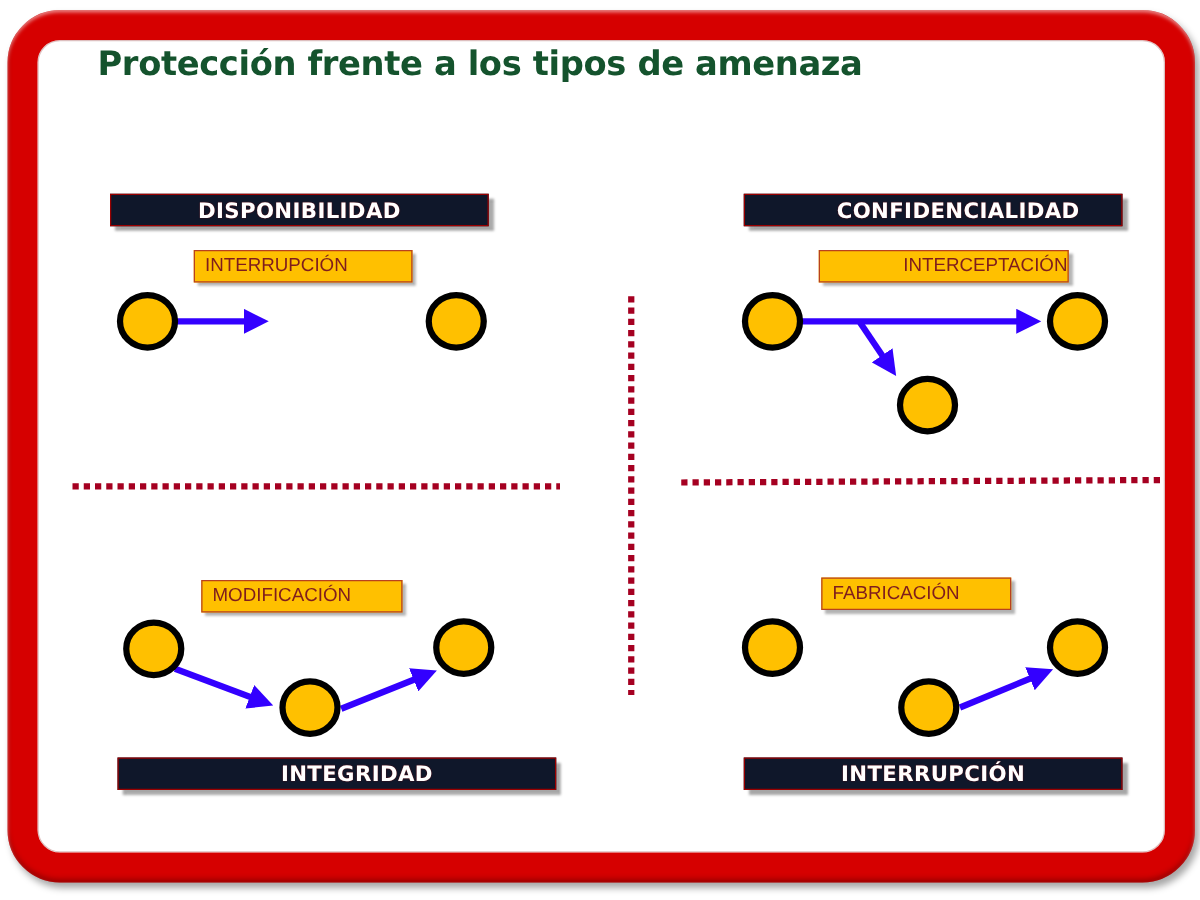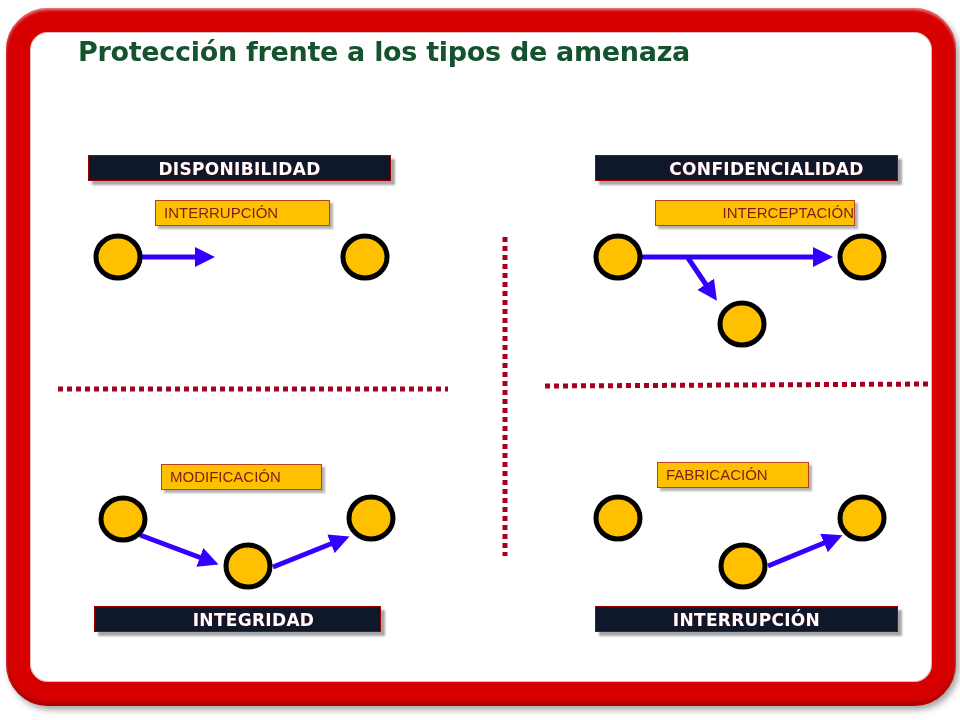--- a/index.html
+++ b/index.html
@@ -38,21 +38,21 @@
 </style>
 </head>
 <body>
 
 <div class="frame"></div>
 
 <h1 class="title">Protección frente a los tipos de amenaza</h1>
 
 <div class="cat-label" style="left:88px;top:155px;width:303px;">DISPONIBILIDAD</div>
 <div class="cat-label" style="left:595px;top:155px;width:303px;padding-left:40px;">CONFIDENCIALIDAD</div>
-<div class="cat-label" style="left:94px;top:606px;width:287px;padding-left:32px;">INTEGRIDAD</div>
+<div class="cat-label" style="left:94px;top:606px;width:351px;padding-left:32px;">INTEGRIDAD</div>
 <div class="cat-label" style="left:595px;top:606px;width:303px;">INTERRUPCIÓN</div>
 
 <div class="threat-label" style="left:155px;top:200px;width:175px;">INTERRUPCIÓN</div>
 <div class="threat-label" style="left:655px;top:200px;width:200px;text-align:right;">INTERCEPTACIÓN</div>
 <div class="threat-label" style="left:161px;top:464px;width:161px;">MODIFICACIÓN</div>
 <div class="threat-label" style="left:657px;top:462px;width:152px;">FABRICACIÓN</div>
 
 <svg class="diagram" viewBox="0 0 960 720" xmlns="http://www.w3.org/2000/svg">
   <defs>
     <marker id="ah" markerWidth="4" markerHeight="4" refX="2.6" refY="2" orient="auto" markerUnits="strokeWidth">

